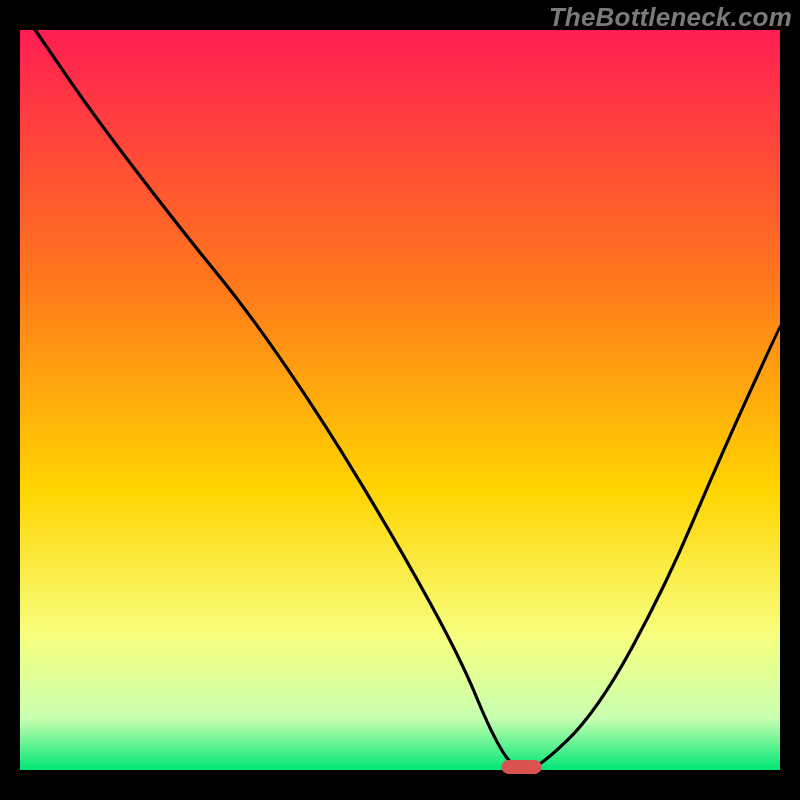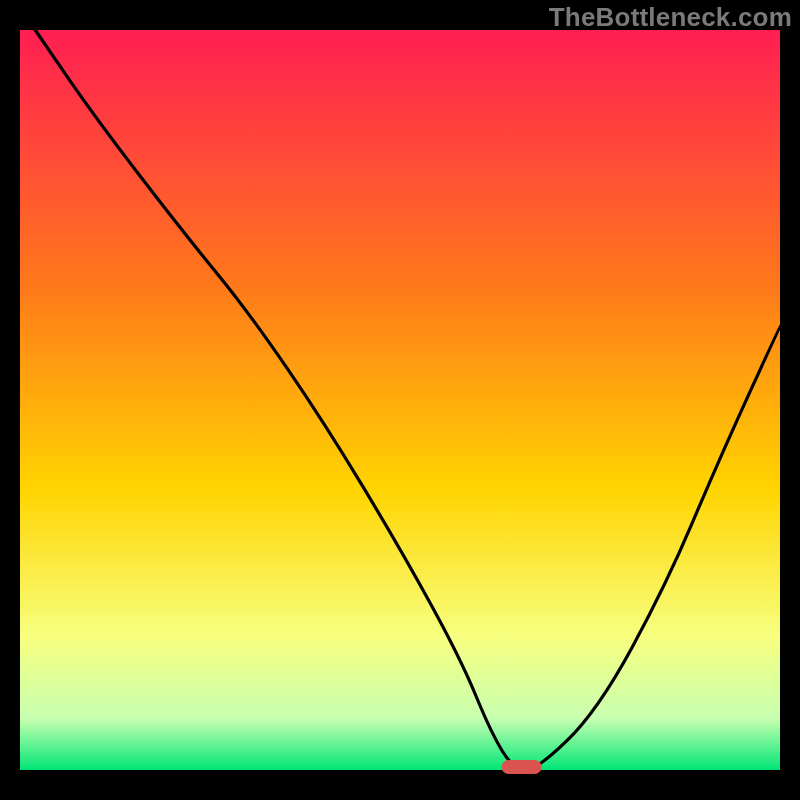--- a/index.html
+++ b/index.html
@@ -7,20 +7,21 @@
     padding: 0;
     width: 800px;
     height: 800px;
     background: #000;
     overflow: hidden;
   }
   .container {
     position: relative;
     width: 800px;
     height: 768px;
+    font-style: italic;
   }
   .watermark {
     position: absolute;
     top: 2px;
     right: 8px;
     font-family: Arial, Helvetica, sans-serif;
     font-size: 26px;
     font-weight: 600;
     color: #7a7a7a;
     letter-spacing: 0.2px;

